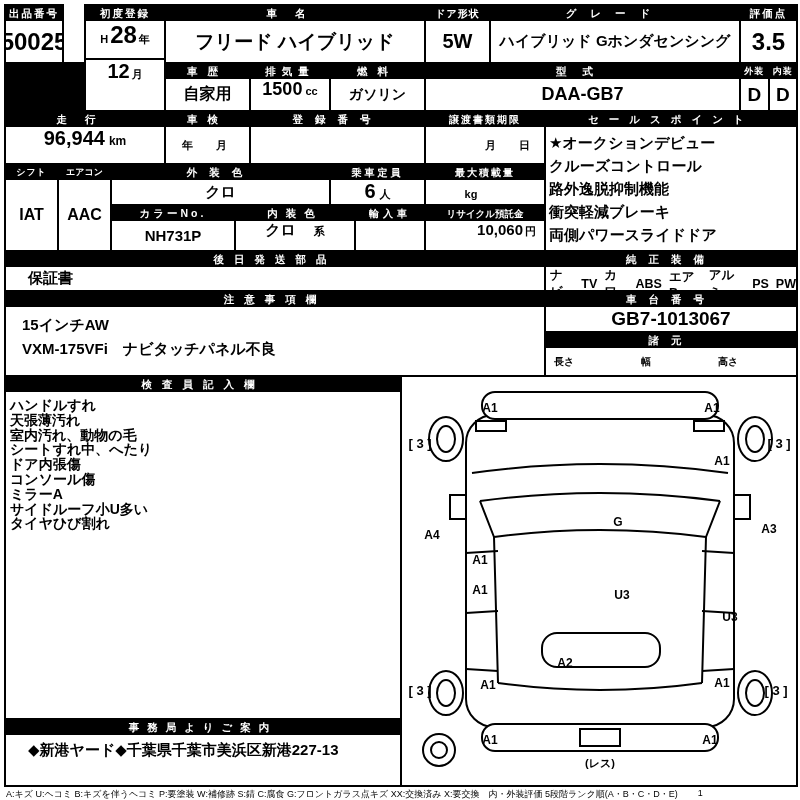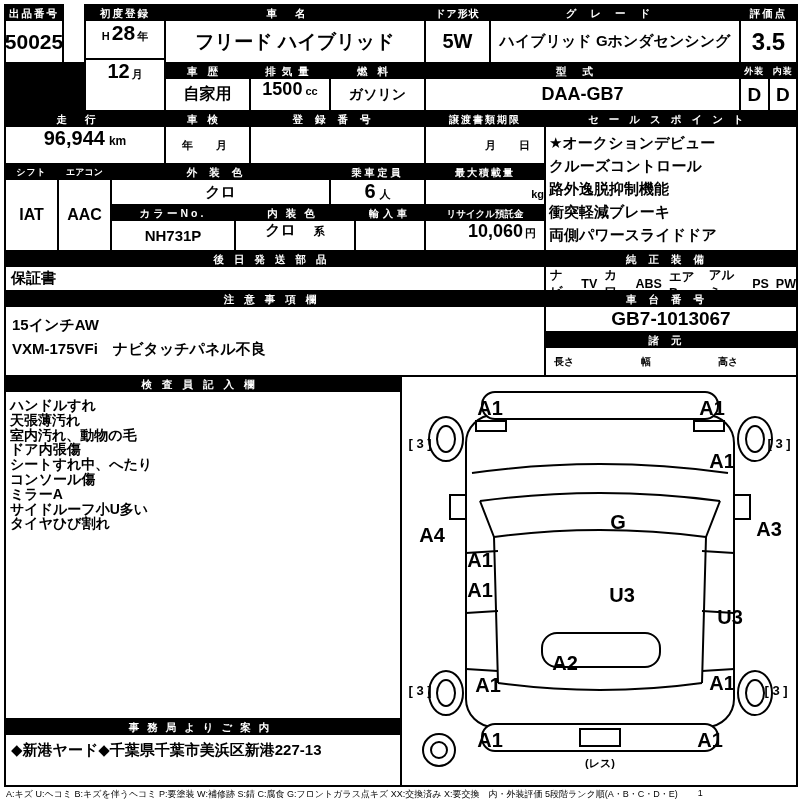--- a/index.html
+++ b/index.html
@@ -3,35 +3,35 @@
 <meta charset="utf-8">
 <style>
   *{margin:0;padding:0;box-sizing:border-box}
   html,body{width:800px;height:800px}
   body{background:#fff;color:#000;font-family:"Liberation Sans","DejaVu Sans",sans-serif}
   .sheet{position:relative;width:800px;height:800px;background:#fff;overflow:hidden}
   .cell{position:absolute;border:2px solid #000;background:#fff;display:flex;flex-direction:column;overflow:hidden}
   .hdr{flex:0 0 15px;background:#000;color:#fff;font-size:10.5px;line-height:15px;font-weight:bold;text-align:center;white-space:nowrap;overflow:hidden}
   .val{flex:1;display:flex;align-items:center;justify-content:center;font-weight:bold;white-space:nowrap}
   .bl{align-items:baseline}
-  .unit{font-size:11px;font-weight:bold}.f24{font-size:24px}.f22{font-size:21px}.f20{font-size:20px}.f19{font-size:19px}
-  .f18{font-size:18px}.f17{font-size:18px}.f16{font-size:16px}.f15{font-size:15px}.f14{font-size:14px}.f13{font-size:12px}
-  .left{justify-content:flex-start;padding-left:5px}
+  .unit{font-size:11px;font-weight:bold}.f24{font-size:24px}.f22{font-size:24px}.f20{font-size:20px}.f19{font-size:19px}
+  .f18{font-size:18px}.f17{font-size:15px}.f16{font-size:16px}.f15{font-size:15px}.f14{font-size:14px}.f13{font-size:12px}
+  .left{justify-content:flex-start;padding-left:22px}
   .right{justify-content:flex-end;padding-right:8px}
   .half{flex:1;display:flex;flex-direction:column}
   .sales-list{flex:1;padding:4px 3px;font-weight:bold;font-size:15px;line-height:23px}
-  .notes-list{flex:1;padding:6px 6px;font-weight:bold;font-size:15px;line-height:24px}
+  .notes-list{flex:1;padding:6px 16px;font-weight:bold;font-size:15px;line-height:24px}
   .insp-list{flex:1;padding:6px 4px;font-weight:bold;font-size:14px;line-height:14.8px}
   .equip-items{flex:1;display:flex;gap:7px;align-items:center;justify-content:flex-start;padding-left:4px;font-weight:bold;font-size:12.5px}
   .dims-row{flex:1;display:flex;align-items:center;font-size:10px;font-weight:bold}
   .dims-label{flex:0 0 36px;display:flex;align-items:center;justify-content:center}
   .dims-label.narrow{flex:0 0 28px}
   .dims-box{flex:1;background:#000}
   .marks-layer{position:absolute;left:0;top:0;width:394px;height:408px}
-  .mark{position:absolute;transform:translate(-50%,-50%);font-weight:bold;font-size:20px;white-space:nowrap}
+  .mark{position:absolute;transform:translate(-50%,-50%);font-weight:bold;font-size:12px;white-space:nowrap}
   .mark.tire{font-size:13px}
   .mark.tire::before{content:"[ "}
   .mark.tire::after{content:" ]"}
   .mark.note{font-size:11px}
   .mark.note::before{content:"("}
   .mark.note::after{content:")"}
   .legend{position:absolute;left:6px;top:788px;width:790px;font-size:9px;white-space:nowrap;display:flex;gap:20px}
 </style>
 </head>
 <body>
@@ -164,21 +164,21 @@
   <div class="cell" style="left:329px;top:163px;width:97px;height:43px">
     <div class="hdr" style="font-size:10px;letter-spacing:3px">乗車定員</div>
     <div class="val bl" style="gap:4px">
       <span class="f20">6</span>
       <span class="unit">人</span>
     </div>
   </div>
 
   <div class="cell" style="left:424px;top:163px;width:122px;height:43px">
     <div class="hdr" style="font-size:10px;letter-spacing:2px">最大積載量</div>
-    <div class="val" style="justify-content:flex-end;align-items:flex-end;padding:0 0 4px 0">
+    <div class="val" style="align-items:flex-end;padding:0 28px 4px 0">
       <span class="f15"></span>
       <span class="unit">kg</span>
     </div>
   </div>
 
   <div class="cell" style="left:110px;top:204px;width:126px;height:48px">
     <div class="hdr" style="letter-spacing:3px">カラーNo.</div>
     <div class="val f15">NH731P</div>
   </div>
 
@@ -246,22 +246,22 @@
       <span class="dims-box"></span>
     </div>
   </div>
 
   <div class="cell" style="left:4px;top:375px;width:398px;height:345px">
     <div class="hdr" style="letter-spacing:10px">検査員記入欄</div>
     <div class="insp-list">
         <div>ハンドルすれ</div>
         <div>天張薄汚れ</div>
         <div>室内汚れ、動物の毛</div>
+        <div>シートすれ中、へたり</div>
         <div>ドア内張傷</div>
-        <div>シートすれ中、へたり</div>
         <div>コンソール傷</div>
         <div>ミラーA</div>
         <div>サイドルーフ小U多い</div>
         <div>タイヤひび割れ</div>
       </div>
   </div>
 
   <div class="cell" style="left:4px;top:718px;width:398px;height:69px">
     <div class="hdr" style="letter-spacing:8px">事務局よりご案内</div>
     <div class="val f15 left" style="align-items:flex-start;padding-top:6px">◆新港ヤード◆千葉県千葉市美浜区新港227-13</div>

